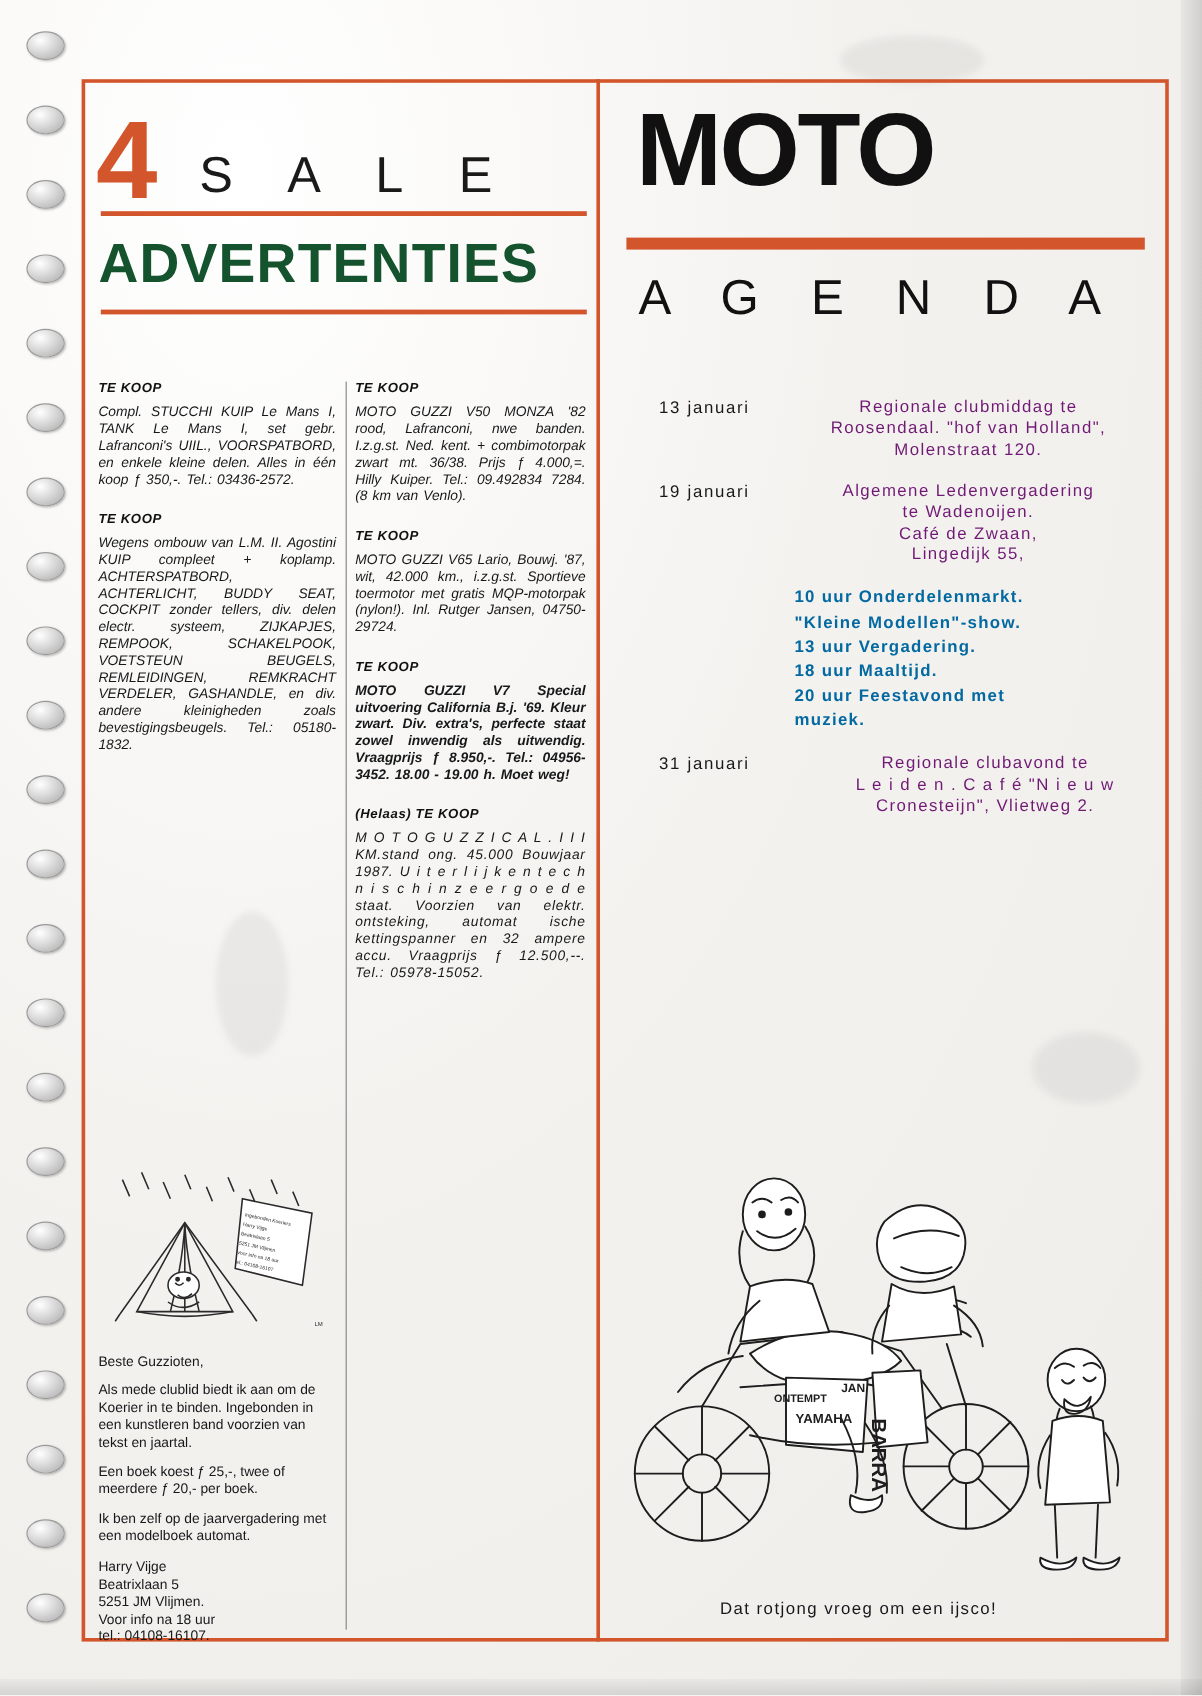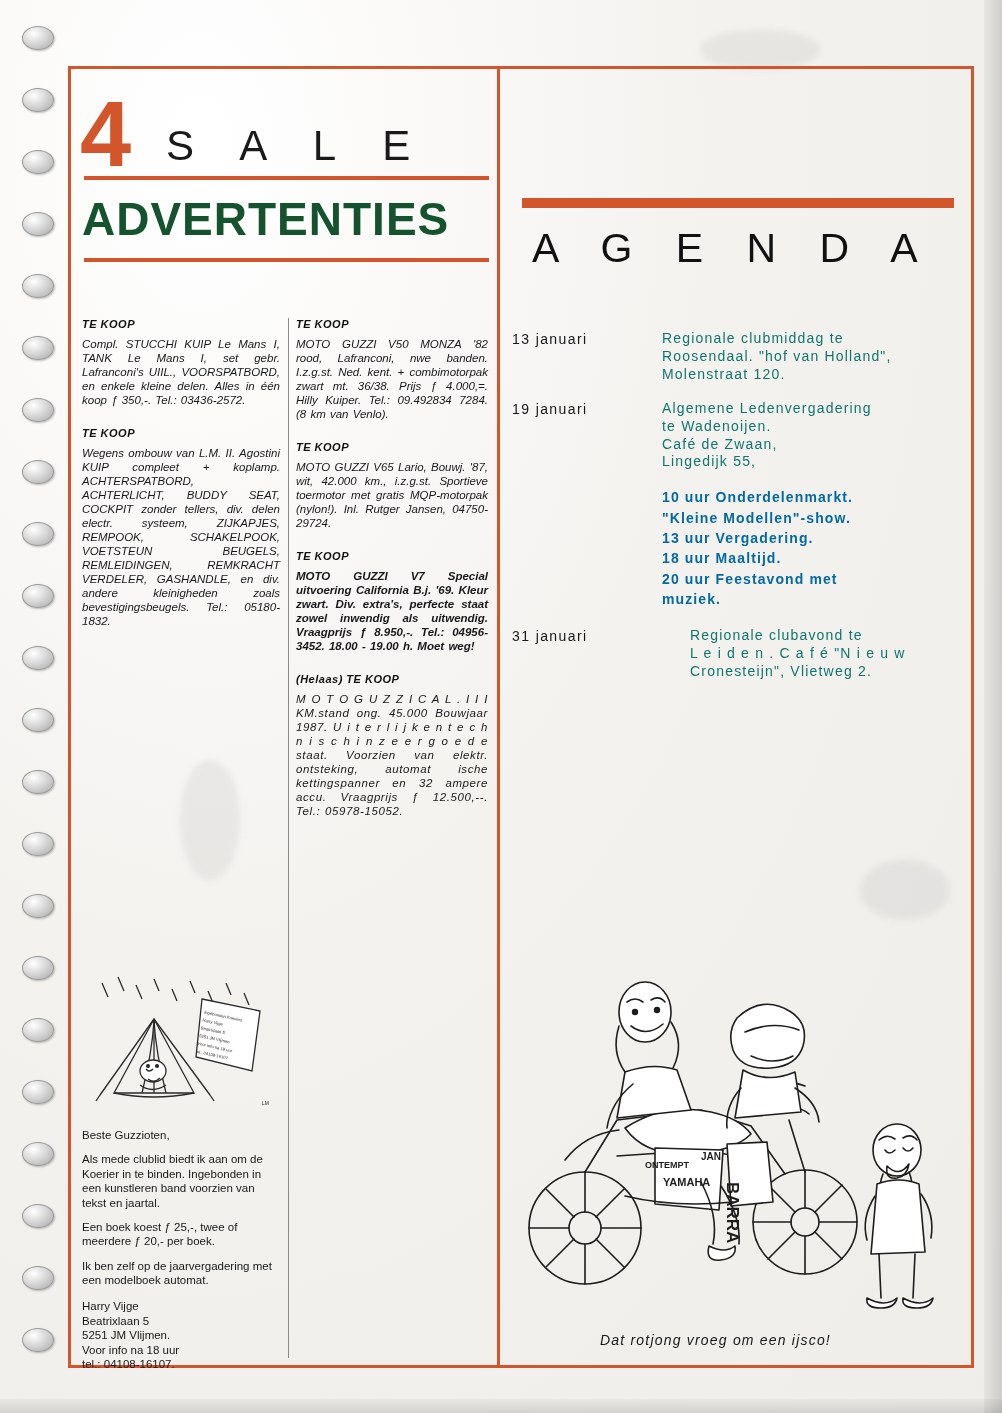--- a/index.html
+++ b/index.html
@@ -176,35 +176,36 @@
   .ad-block { margin-bottom: 14px; }
   
   .agenda {
     position: absolute;
     left: 512px; top: 330px;
     width: 440px;
   }
   .agenda-row {
     display: flex;
     margin-bottom: 16px;
+    text-align: center;
   }
   .agenda-date {
     width: 150px;
     flex: 0 0 150px;
     font-size: 14px;
     letter-spacing: 1.4px;
     color: #16181a;
     padding-top: 1px;
   }
   .agenda-text {
     flex: 1 1 auto;
     font-size: 14px;
     line-height: 1.28;
     letter-spacing: 1.2px;
-    color: #0f766e;
+    color: #701a75;
     white-space: pre-line;
   }
   .agenda-sub {
     margin: 0 0 0 150px;
     font-size: 14px;
     line-height: 1.45;
     letter-spacing: 1.1px;
     color: #0369a1;
     white-space: pre-line;
     font-weight: bold;
@@ -232,21 +233,20 @@
     left: 505px; top: 960px;
     width: 440px; height: 380px;
   }
   .caption {
     position: absolute;
     left: 600px; top: 1332px;
     width: 360px;
     font-size: 14px;
     letter-spacing: 1.2px;
     color: #16181a;
-    font-style: italic;
   }
   .smudge {
     position: absolute;
     background: rgba(120,120,120,0.10);
     border-radius: 50%;
     filter: blur(3px);
   }
 </style>
 </head>
 <body>
@@ -291,20 +291,21 @@
 
   <div class="hdr-left">
     <div class="big-four">4</div>
     <div class="sale-word">S A L E</div>
     <div class="sale-rule"></div>
     <div class="advertenties">ADVERTENTIES</div>
     <div class="adv-rule"></div>
   </div>
 
   <div class="hdr-right">
+    <div class="moto-word">MOTO</div>
     <div class="moto-rule"></div>
     <div class="agenda-word">A G E N D A</div>
   </div>
 
   <div class="col-sep"></div>
 
   <div class="col" id="col1">
     <div class="ad-block">
       <p class="ad-head">TE KOOP</p>
       <p class="ad-body">Compl. STUCCHI KUIP Le Mans I, TANK Le Mans I, set gebr. Lafranconi's UIIL., VOORSPATBORD, en enkele kleine delen. Alles in één koop ƒ 350,-. Tel.: 03436-2572.</p>

